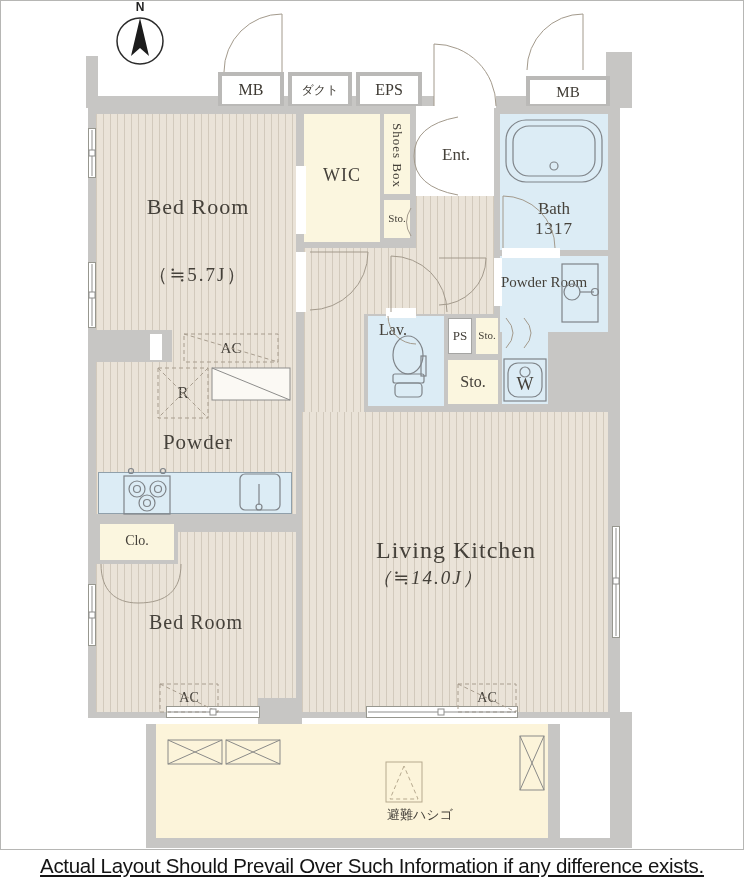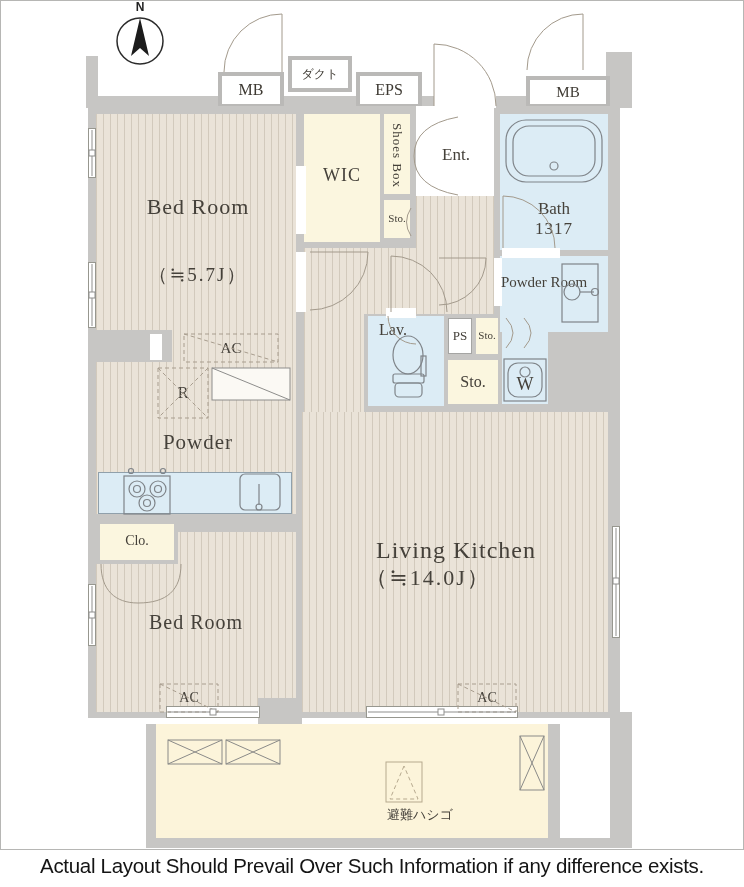--- a/index.html
+++ b/index.html
@@ -34,21 +34,21 @@
   <div class="abs frame" style="left:0;top:0;width:742px;height:848px;"></div>
 
   <div id="north" class="abs lbl" style="left:114px;top:0;width:52px;height:15px;">N</div>
 
   <div class="abs wall" style="left:88px;top:96px;width:532px;height:18px;"></div>
   <div class="abs wall" style="left:86px;top:56px;width:12px;height:52px;"></div>
   <div class="abs wall" style="left:606px;top:52px;width:26px;height:56px;"></div>
   <div class="abs svc-box" style="left:218px;top:72px;width:66px;height:36px;">
       <span>MB</span>
     </div>
-  <div class="abs svc-box" style="left:288px;top:56px;width:64px;height:36px;font-size:12px;">
+  <div class="abs svc-box" style="left:288px;top:72px;width:64px;height:36px;font-size:12px;">
       <span>ダクト</span>
     </div>
   <div class="abs svc-box" style="left:356px;top:72px;width:66px;height:36px;">
       <span>EPS</span>
     </div>
   <div class="abs svc-box" style="left:526px;top:76px;width:84px;height:32px;font-size:15px;">
       <span>MB</span>
     </div>
 
   <div class="abs wall" style="left:88px;top:106px;width:532px;height:612px;"></div>
@@ -111,25 +111,25 @@
   <div class="abs lbl" style="left:474px;top:327px;width:26px;height:16px;font-size:11px;">Sto.</div>
   <div class="abs lbl" style="left:448px;top:372px;width:50px;height:20px;font-size:16px;">Sto.</div>
   <div class="abs lbl" style="left:502px;top:374px;width:46px;height:22px;font-size:18px;">W</div>
   <div class="abs lbl" style="left:96px;top:430px;width:204px;height:26px;font-size:21px;letter-spacing:1px;">Powder</div>
   <div class="abs lbl" style="left:158px;top:382px;width:50px;height:22px;font-size:16px;">R</div>
   <div class="abs lbl" style="left:184px;top:336px;width:94px;height:24px;font-size:15px;">AC</div>
   <div class="abs lbl" style="left:96px;top:530px;width:82px;height:22px;font-size:14px;">Clo.</div>
   <div class="abs lbl" style="left:96px;top:610px;width:200px;height:24px;font-size:20px;letter-spacing:1px;">Bed Room</div>
   <div class="abs lbl" style="left:160px;top:686px;width:58px;height:24px;font-size:14px;">AC</div>
   <div class="abs lbl" style="left:304px;top:536px;width:304px;height:28px;font-size:24px;letter-spacing:1px;">Living Kitchen</div>
-  <div class="abs lbl" style="left:304px;top:566px;width:248px;height:24px;font-size:22px;letter-spacing:2px;">（≒14.0J）</div>
+  <div class="abs lbl" style="left:304px;top:566px;width:248px;height:24px;font-size:19px;letter-spacing:2px;font-style:italic;">（≒14.0J）</div>
   <div class="abs lbl" style="left:458px;top:686px;width:58px;height:24px;font-size:14px;">AC</div>
   <div class="abs lbl" style="left:370px;top:806px;width:100px;height:18px;font-size:13px;text-align:right;">避難ハシゴ</div>
 
-  <div id="disclaimer" class="abs lbl" style="left:0;top:852px;width:744px;height:28px;">Actual Layout Should Prevail Over Such Information if any difference exists.</div>
+  <div id="disclaimer" class="abs lbl" style="left:0;top:852px;width:744px;height:28px;text-decoration:underline;">Actual Layout Should Prevail Over Such Information if any difference exists.</div>
 
   <svg width="744" height="887" viewBox="0 0 744 887">
     <g>
       <circle cx="140" cy="41" r="23" fill="#fff" stroke="#2b2b2b" stroke-width="1.5"></circle>
       <polygon points="140,18 149,56 140,48 131,56" fill="#1c1c1c"></polygon>
     </g>
     <g stroke="#a39a8c" stroke-width="1" fill="none">
       <path d="M224,72 A58,58 0 0 1 282,14 M282,14 L282,72"></path>
       <path d="M434,44 A62,62 0 0 1 496,106 M434,44 L434,106"></path>
       <path d="M527,70 A56,56 0 0 1 583,14 M583,14 L583,70"></path>

